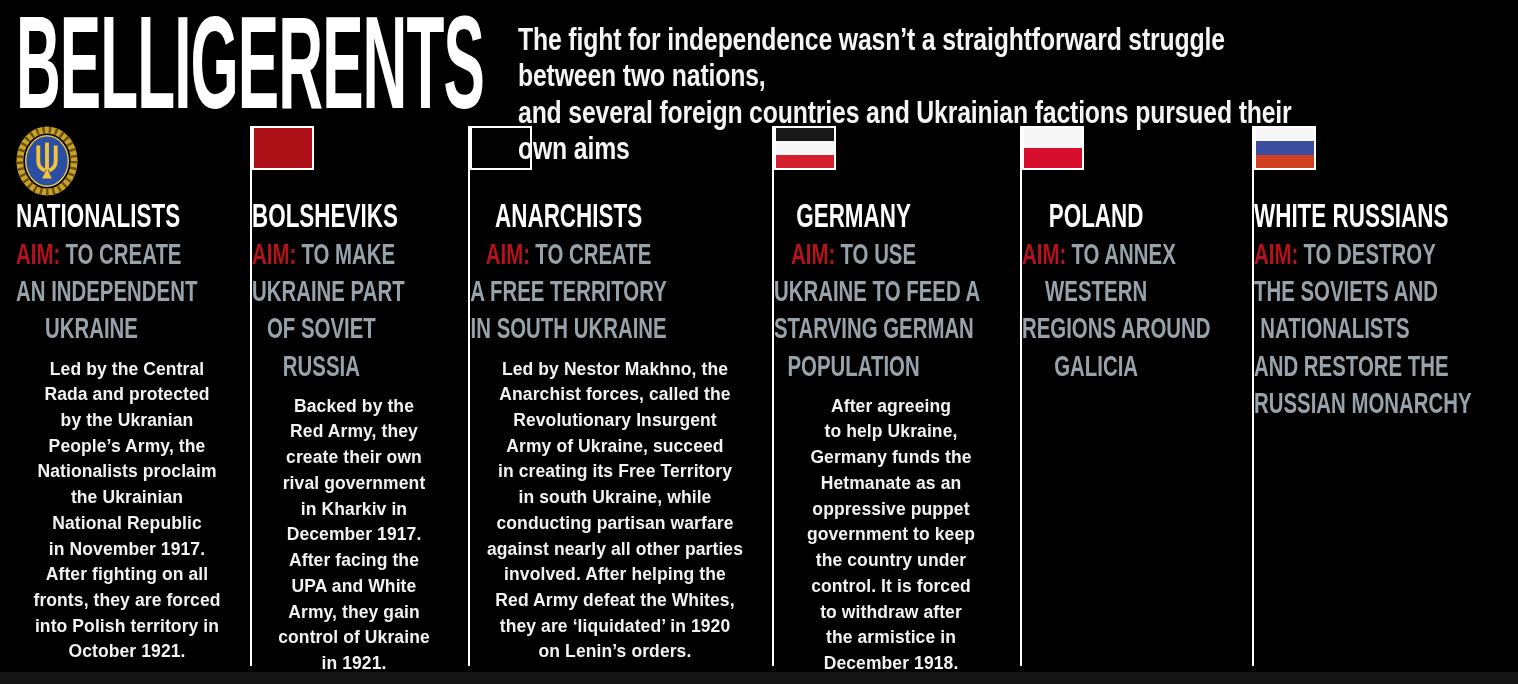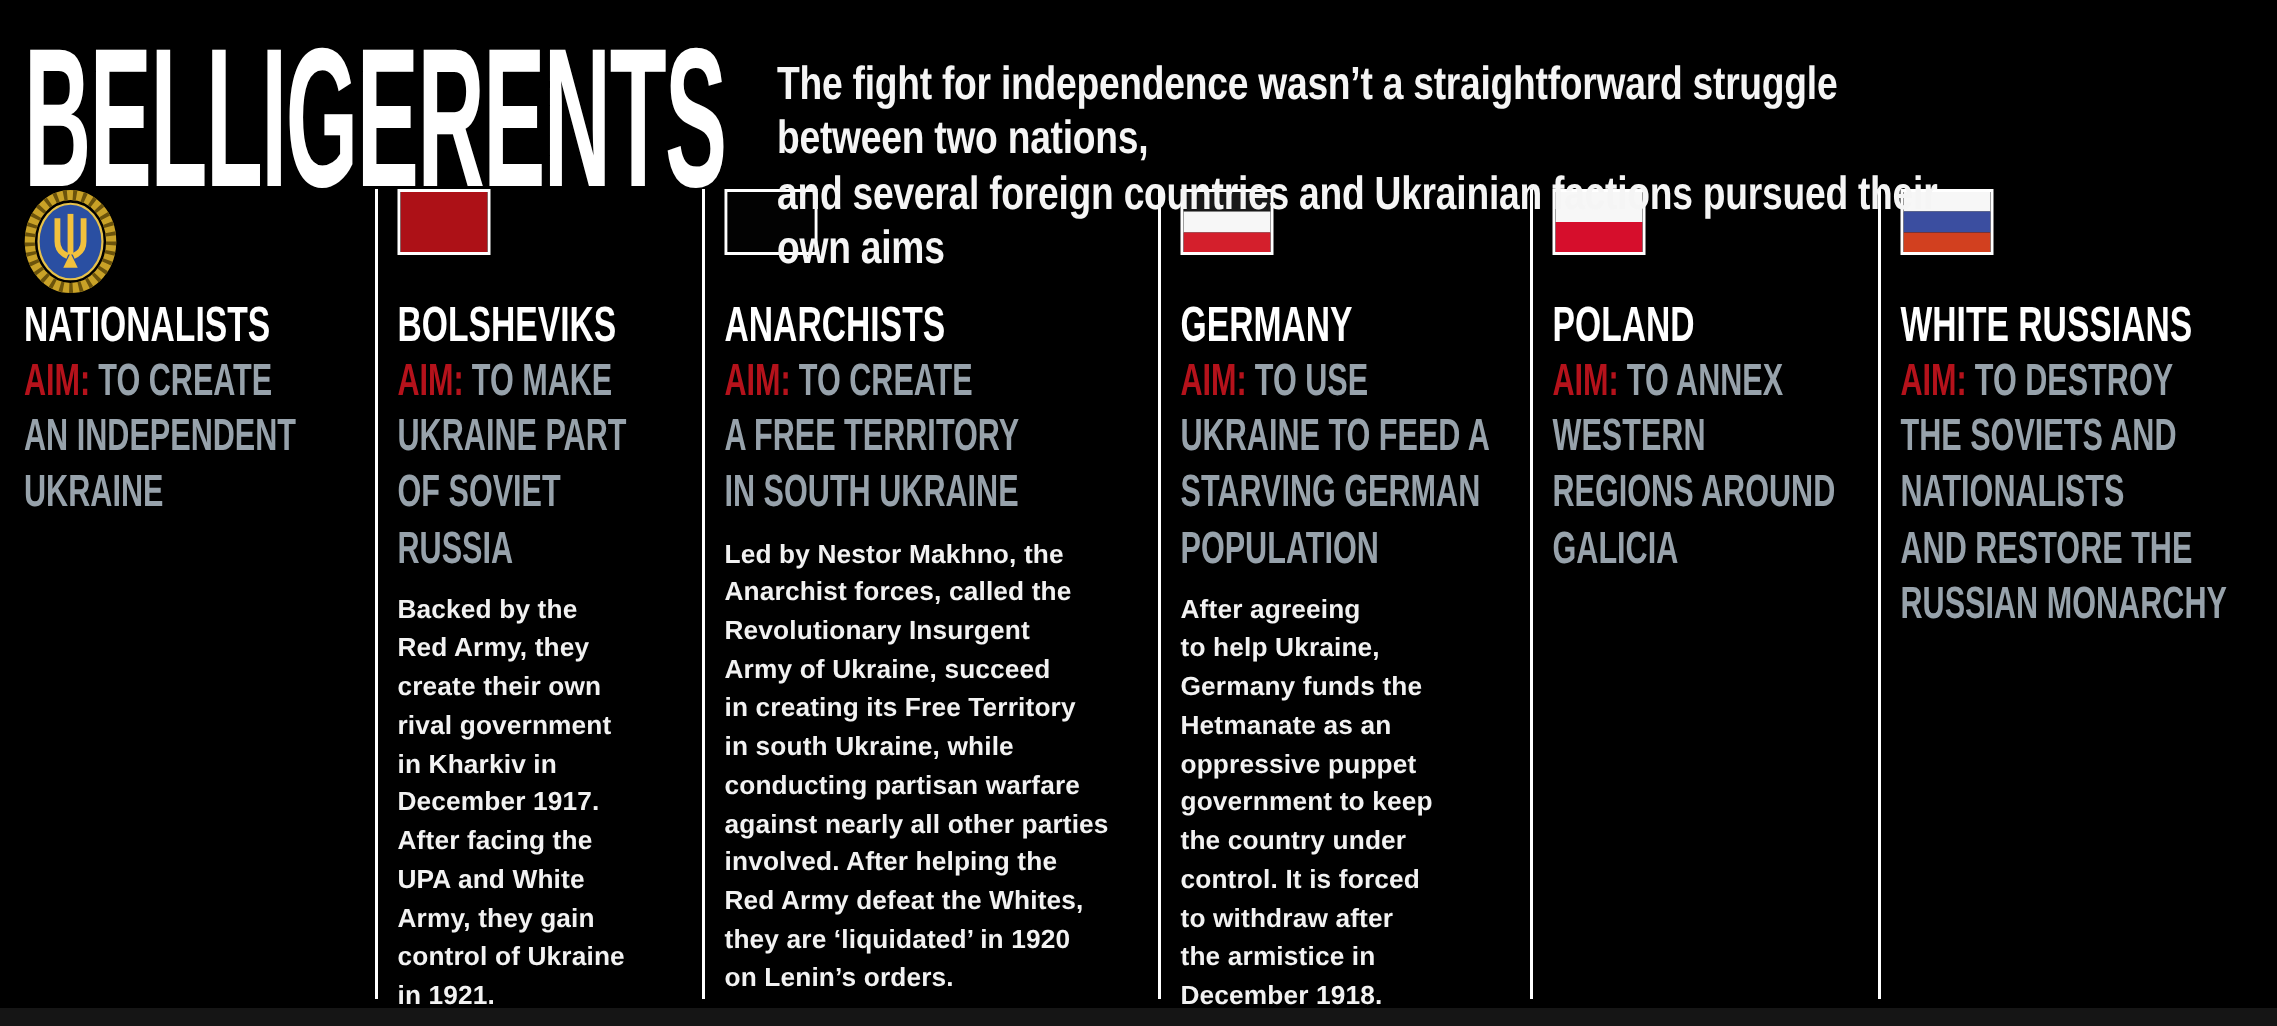--- a/index.html
+++ b/index.html
@@ -4,21 +4,21 @@
 <style>
   * { margin:0; padding:0; box-sizing:border-box; }
   html,body { width:1518px; height:684px; overflow:hidden; }
   body {
     background:#000;
     font-family:"Liberation Sans", sans-serif;
     color:#fff;
     position:relative;
   }
   
-  .header { display:flex; padding:24px 0 0 16px; height:118px; }
+  .header { display:flex; padding:8px 0 0 16px; height:118px; }
   .main-title {
     font-size:132px; font-weight:bold; line-height:0.84;
     letter-spacing:-2px; white-space:nowrap;
     transform:scaleX(0.47); transform-origin:left top;
     width:490px; flex:0 0 490px;
   }
   .subtitle {
     margin-top:14px; margin-left:12px;
     font-size:31px; font-weight:bold; line-height:1.17;
     white-space:pre-line; color:#f5f5f5;
@@ -26,23 +26,23 @@
     width:1270px; letter-spacing:-0.2px;
   }
   
   .columns {
     margin:8px 0 0 16px;
     display:grid;
     grid-template-columns:234px 2px 216px 2px 302px 2px 246px 2px 230px 2px 250px;
     min-height:542px;
   }
   .divider { background:#fff; width:2px; height:540px; }
-  .col { padding:0 12px 0 0; }
+  .col { padding:0 12px 0 0;text-align:center; }
   .col + .divider + .col,
-  .divider + .col { padding-left:13px; }
+  .divider + .col { }
   .flag-slot { height:70px; }
   .flag {
     width:62px; height:44px; border:2px solid #fff;
     display:flex; flex-direction:column; overflow:hidden;
   }
   .flag > div { flex:1; }
   .emblem svg { display:block; }
   .col h2 {
     margin-top:3px;
     font-size:33px; font-weight:bold; line-height:1.0;
@@ -89,20 +89,32 @@
           <path d="M23 20 V 36 q0 7 7 10"></path>
           <path d="M41 20 V 36 q0 7 -7 10"></path>
         </g>
         <path d="M32 44 l-5 10 h10 z" fill="#f2c13d"></path>
       </svg>
     </div>
     <h2>NATIONALISTS</h2>
     <p class="aim"><span class="aim-label">AIM:</span><span class="aim-text">TO CREATE
 AN INDEPENDENT
 UKRAINE</span></p>
+    <p class="desc">Led by the Central
+Rada and protected
+by the Ukranian
+People’s Army, the
+Nationalists proclaim
+the Ukrainian
+National Republic
+in November 1917.
+After fighting on all
+fronts, they are forced
+into Polish territory in
+October 1921.</p>
   </section>
 
   <div class="divider"></div>
 
   <section class="col">
     <div class="flag-slot">
       <div class="flag">
           <div style="background: rgb(173, 17, 23);"></div>
         </div>
     </div>

